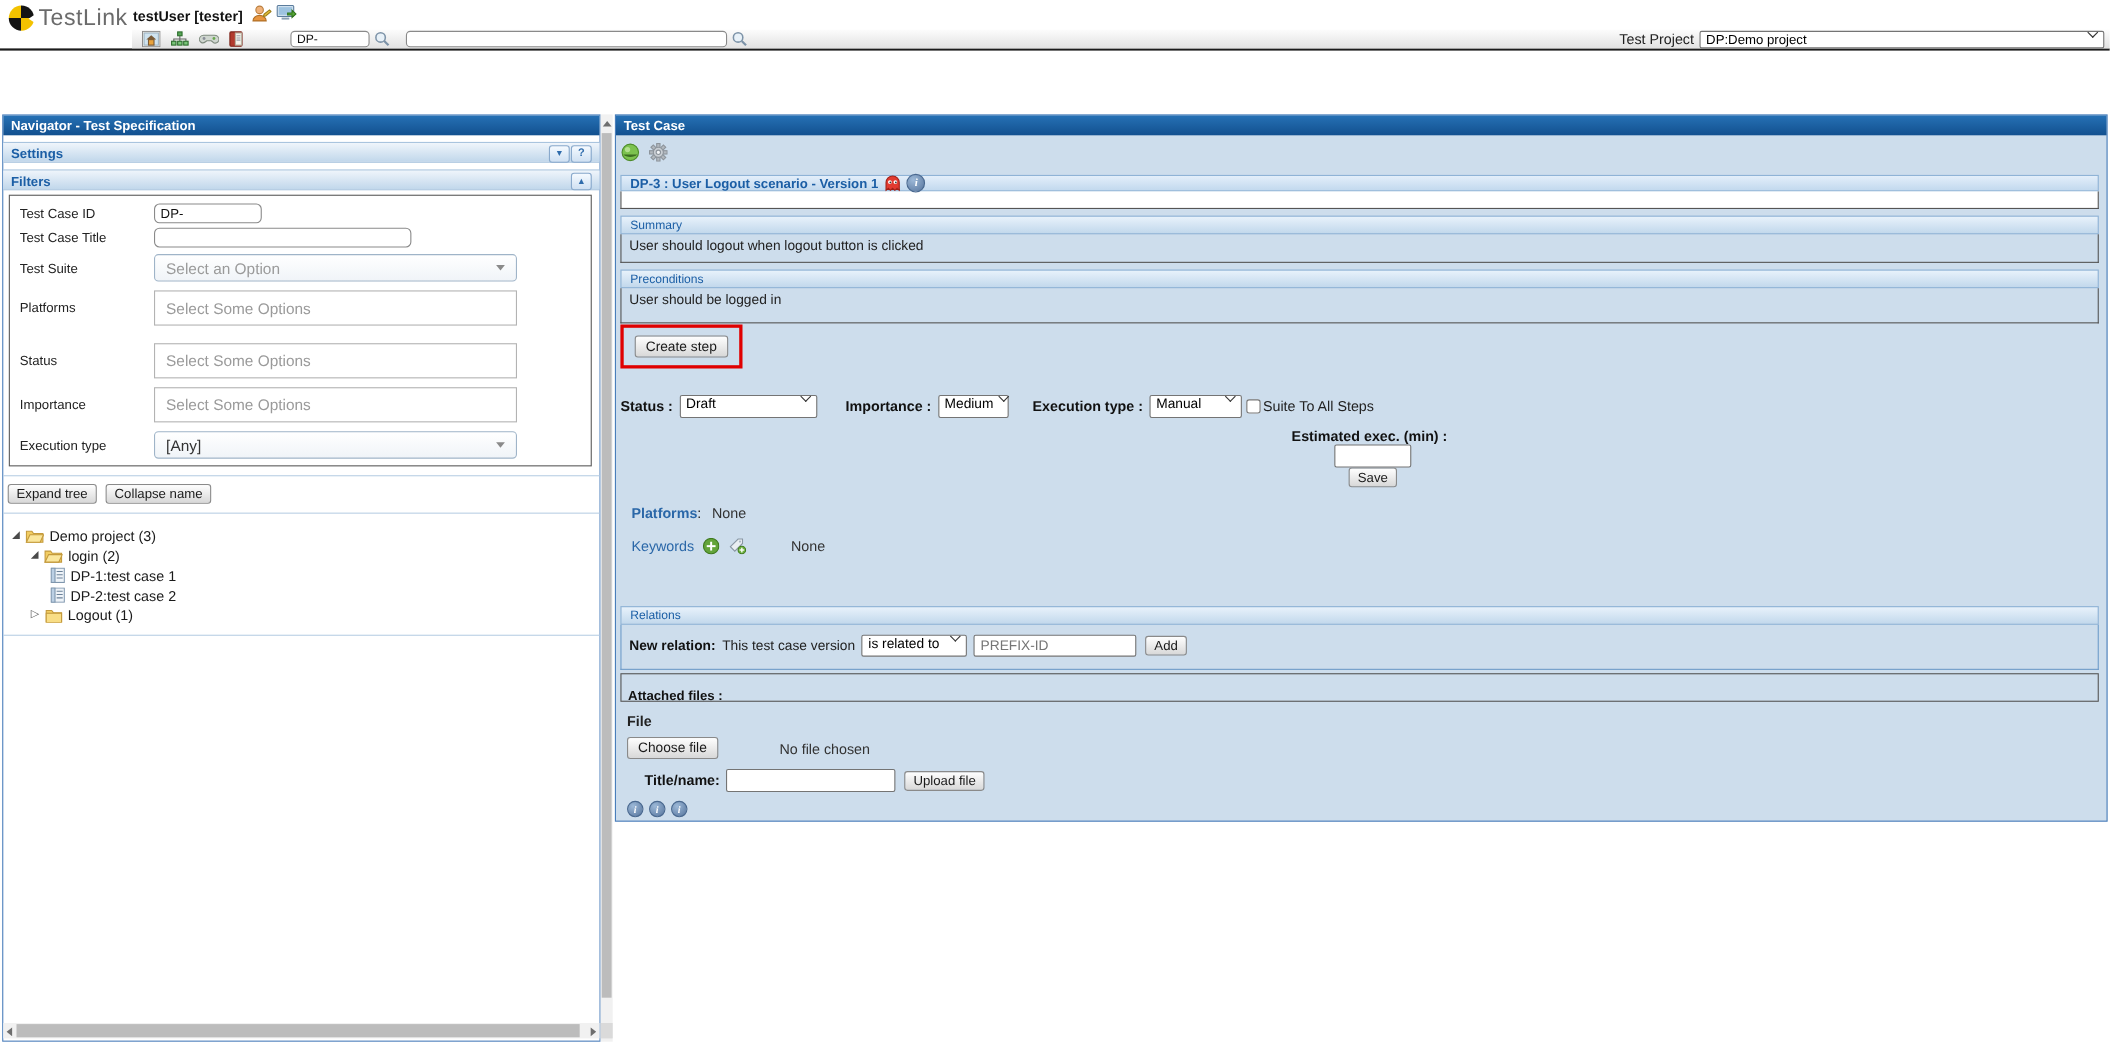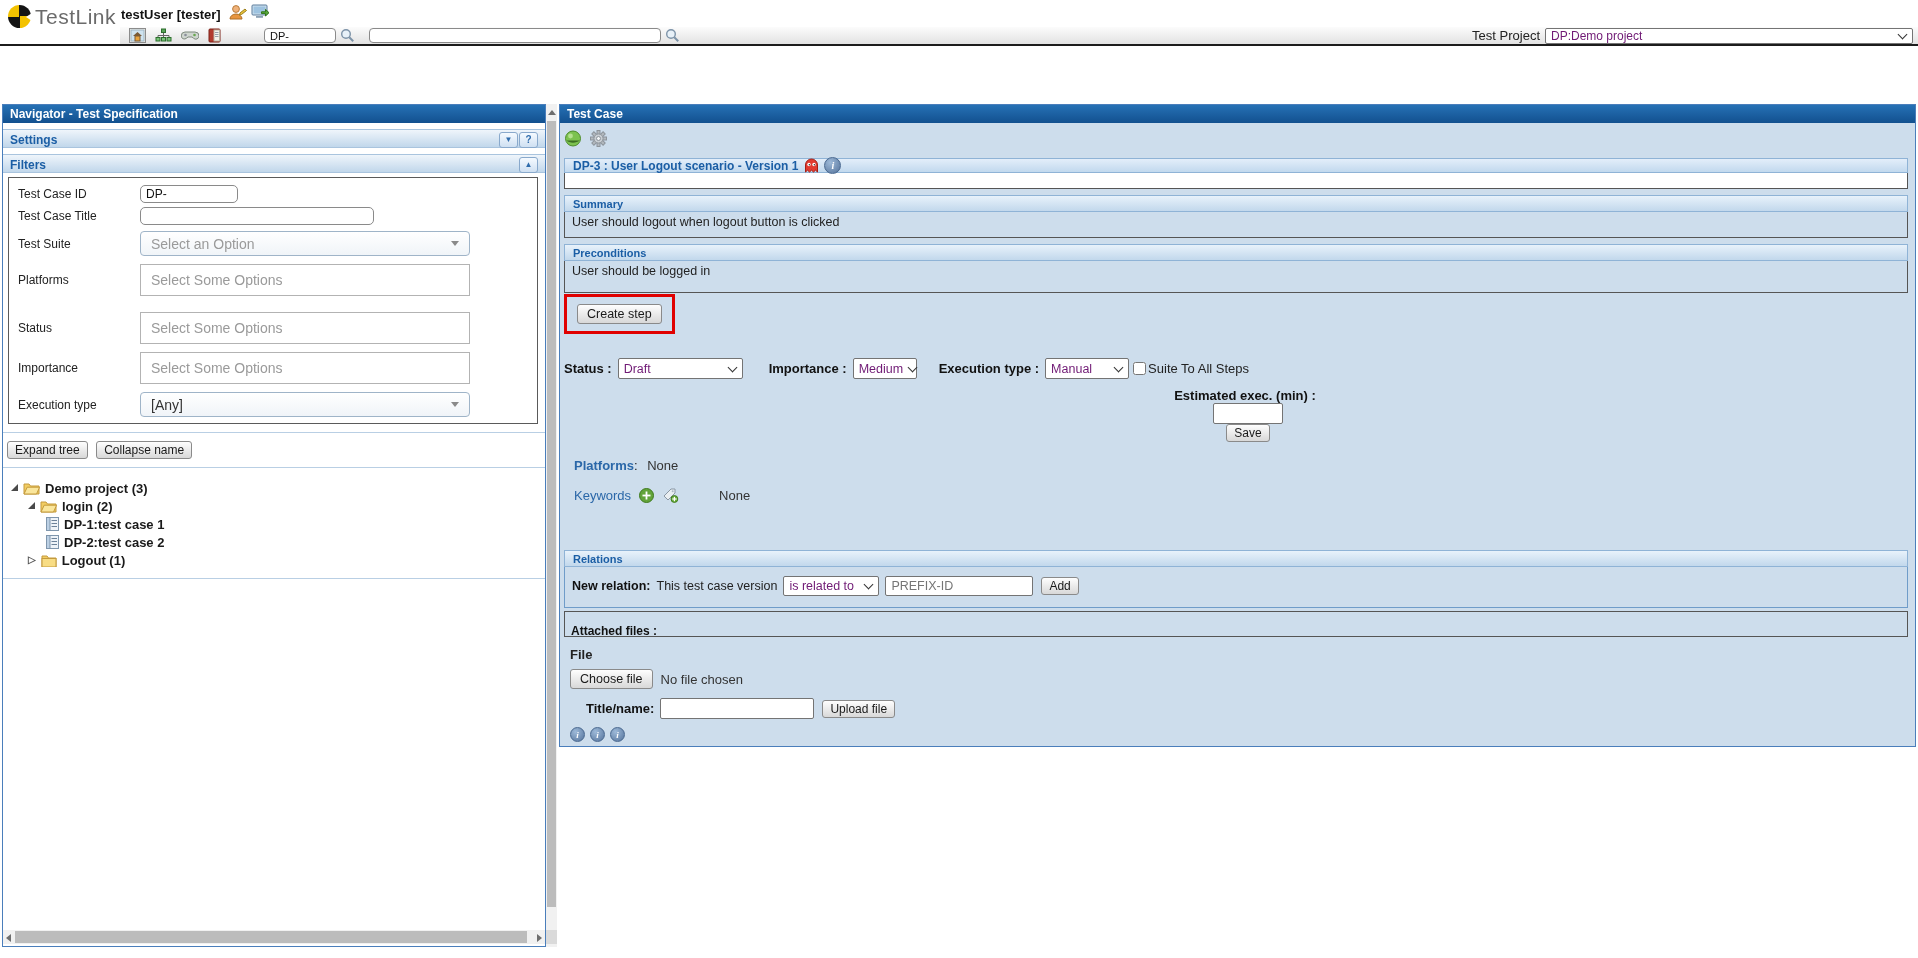--- a/index.html
+++ b/index.html
@@ -21,23 +21,23 @@
        background:linear-gradient(#fcfcfc,#e2e2e2);display:flex;align-items:center;}
   .tb-ico{margin-left:9px;display:inline-flex;cursor:pointer;}
   .tb-input{height:13px;border:1px solid #8a8a8a;border-radius:4px;font-size:11px;padding:0 5px;
        font-family:"Liberation Sans",sans-serif;color:#111;background:#fff;}
   #tb-id{width:60px;margin-left:42px;}
   #tb-search{width:280px;margin-left:14px;}
   .mag{margin-left:4px;display:inline-flex;cursor:pointer;}
   #project-zone{position:absolute;right:5px;top:27px;height:17px;display:flex;align-items:center;}
   #project-zone .plabel{font-size:13px;color:#222;margin-right:5px;}
   
-  .sel{display:inline-flex;align-items:center;justify-content:space-between;background:#fff;
+  .sel{display:inline-flex;align-items:flex-start;justify-content:space-between;background:#fff;
        border:1px solid #747474;border-radius:2px;height:21px;padding:0 5px;font-size:12.5px;
-       color:#701a75;box-sizing:border-box;cursor:pointer;}
+       color:#000000;box-sizing:border-box;cursor:pointer;}
   .sel .chev{width:6px;height:6px;border-right:1.6px solid #333;border-bottom:1.6px solid #333;
        transform:rotate(45deg);margin:-3px 1px 0 6px;flex:none;}
   .sel-project{width:368px;height:16px;font-size:12px;}
   .sel-draft{width:125px;} .sel-medium{width:64px;} .sel-manual{width:84px;} .sel-rel{width:96px;height:20px;}
   
   .panel-title{background:linear-gradient(#2671b5,#12508f);color:#fff;font-size:12px;font-weight:bold;
        padding:2px 7px;height:18px;box-sizing:border-box;}
   .btn{display:inline-block;background:linear-gradient(#fefefe,#d8d8d8);border:1px solid #8a8a8a;
        border-radius:3px;padding:1px 7px;font-size:12px;color:#1a1a1a;cursor:pointer;
        font-family:"Liberation Sans",sans-serif;}
@@ -60,21 +60,21 @@
   .fancy{width:330px;height:25px;box-sizing:border-box;border:1px solid #9fb4c8;border-radius:4px;
        background:linear-gradient(#ffffff,#f0f4f8);display:flex;align-items:center;padding:0 10px;
        font-size:14px;position:relative;cursor:pointer;}
   .fancy .tri{position:absolute;right:10px;top:9px;width:0;height:0;border-left:4px solid transparent;
        border-right:4px solid transparent;border-top:5px solid #8a8a8a;}
   .ms{width:330px;height:32px;box-sizing:border-box;border:1px solid #b3b3b3;background:#fff;
        display:flex;align-items:center;padding:0 10px;font-size:14px;color:#9a9a9a;cursor:text;}
   .ph{color:#9a9a9a;} .dk{color:#333;}
   .divider{height:1px;background:#b9cfe4;margin:8px 0 0;}
   #apply-row{margin:8px 0 0 4px;} #expand-row{margin:7px 0 0 4px;}
-  #tree{margin-top:6px;border-bottom:1px solid #b9cfe4;padding:6px 0 8px 8px;font-weight:bold;}
+  #tree{margin-top:6px;border-bottom:1px solid #b9cfe4;padding:6px 0 8px 8px;}
   .tree-row{display:flex;align-items:center;height:16px;margin-bottom:2px;font-size:13px;color:#1a1a1a;cursor:pointer;}
   .ind1{margin-left:17px;} .ind2{margin-left:35px;}
   .tri-open{width:0;height:0;border-left:7px solid transparent;border-bottom:7px solid #4a4a4a;
        margin:0 5px 2px 0;flex:none;}
   .tri-closed{color:#555;font-size:10px;margin-right:5px;line-height:1;flex:none;}
   .tree-ico{margin-right:5px;display:inline-flex;flex:none;}
   
   #vscroll{position:absolute;left:546px;top:104px;width:11px;height:843px;background:#f1f1f1;}
   #vthumb{position:absolute;left:1px;top:17px;width:9px;height:786px;background:#bcbcbc;}
   .sb-arrow{position:absolute;left:2px;width:0;height:0;}
@@ -88,21 +88,21 @@
   
   #tc{position:absolute;left:559px;top:104px;width:1357px;height:643px;box-sizing:border-box;
        border:1px solid #4a7ebb;background:#cdddec;}
   #tc-body{padding:7px 7px 0 4px;}
   #tc-icons{display:flex;gap:7px;align-items:center;}
   #dp3-head{margin-top:7px;background:linear-gradient(#e3eefa,#c2d9ee);border:1px solid #8fb3d6;
        padding:0 8px;display:flex;align-items:center;font-size:12px;font-weight:bold;color:#1b5ea5;
        height:15px;box-sizing:border-box;}
   #dp3-strip{height:15px;background:#fff;border:1px solid #555;border-top:none;}
   .sect-bar{margin-top:6px;background:linear-gradient(#e8f2fb,#c2d8ec);border:1px solid #8fb3d6;
-       color:#1b5ea5;font-weight:bold;font-size:11px;padding:2px 8px;height:17px;box-sizing:border-box;}
+       color:#1b5ea5;font-weight:normal;font-size:11px;padding:2px 8px;height:17px;box-sizing:border-box;}
   .sect-body{border:1px solid #555;border-top:none;padding:3px 7px 8px;font-size:12.5px;color:#222;}
   .sect-body.tall{padding-bottom:14px;}
   #red-wrap{display:inline-block;border:3px solid #e00000;padding:7px 10px;margin-top:1px;}
   .btn-big{font-size:12.5px;padding:2px 9px;}
   #status-row{margin-top:24px;display:flex;align-items:center;font-size:13px;}
   #est-row{margin:9px 0 0 18px;display:flex;align-items:center;font-size:13px;flex-direction:column;}
   .in2{border:1px solid #747474;border-radius:2px;height:19px;font-size:12.5px;padding:0 5px;
        font-family:"Liberation Sans",sans-serif;background:#fff;color:#111;}
   #est-input{width:58px;}
   #kw-row{margin:14px 0 0 10px;display:flex;align-items:center;font-size:13px;}
@@ -113,21 +113,21 @@
        color:#fff;font-size:10px;font-weight:bold;font-style:italic;display:inline-flex;
        align-items:center;justify-content:center;font-family:"Liberation Serif",serif;cursor:pointer;}
   .mini-info{width:13px;height:13px;font-size:9px;}
   #relations-bar{margin-top:47px;}
   #relations-box{border:1px solid #6f9cc9;border-top:none;padding:9px 7px 11px;display:flex;
        align-items:center;font-size:12.5px;}
   #rel-input{width:148px;height:20px;box-sizing:border-box;}
   #attached-bar{margin-top:3px;border:1px solid #555;background:#cdddec;padding:12px 6px;
        font-size:12px;font-weight:bold;color:#111;height:17px;box-sizing:border-box;}
   #file-label{margin:10px 0 0 6px;font-weight:bold;font-size:13px;}
-  #choose-row{margin:7px 0 0 6px;display:flex;align-items:center;font-size:13px;}
+  #choose-row{margin:7px 0 0 6px;display:flex;align-items:center;font-size:13px;gap:48px;}
   #title-row{margin:9px 0 0 22px;display:flex;align-items:center;font-size:13px;}
   #title-input{width:142px;}
   #mini-info-row{margin:8px 0 0 6px;display:flex;gap:5px;align-items:center;}
   .gap6{margin-left:6px;} .gap8{margin-left:8px;} .gap26{margin-left:26px;} .gap22{margin-left:22px;}
 </style>
 </head>
 <body>
 
 <div id="hdr">
   <div class="logo">

